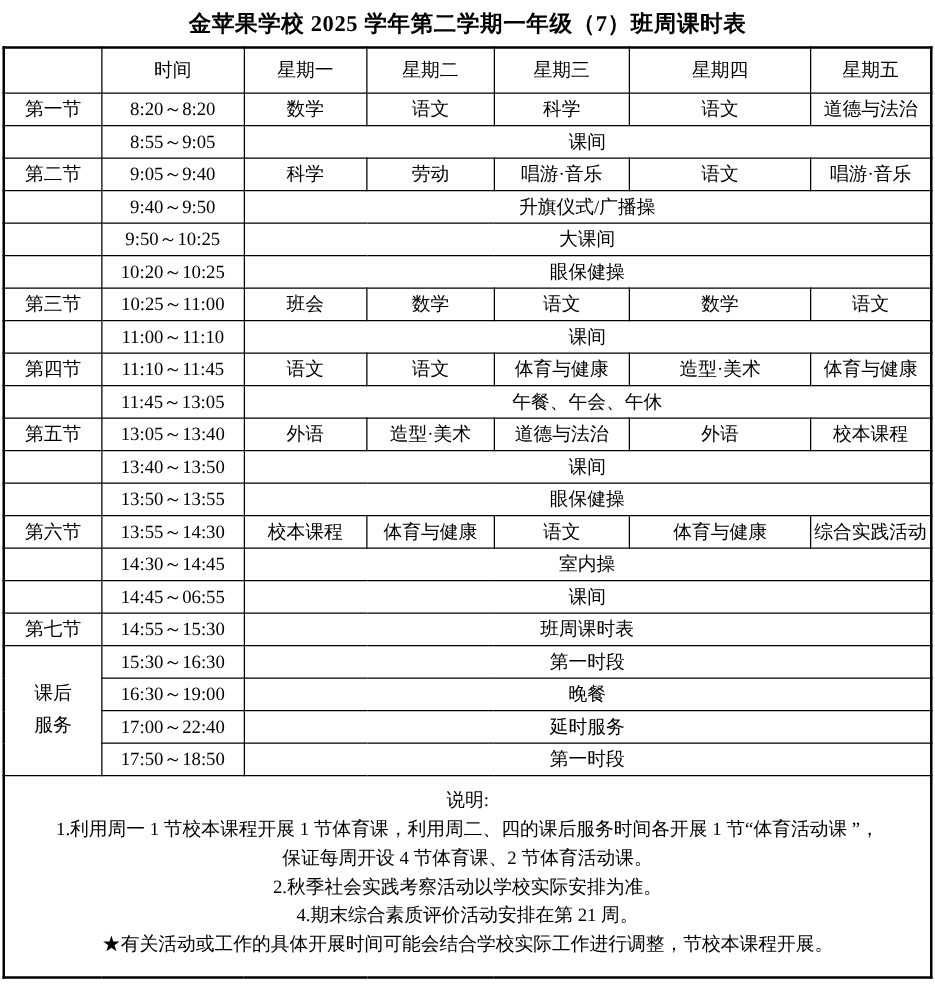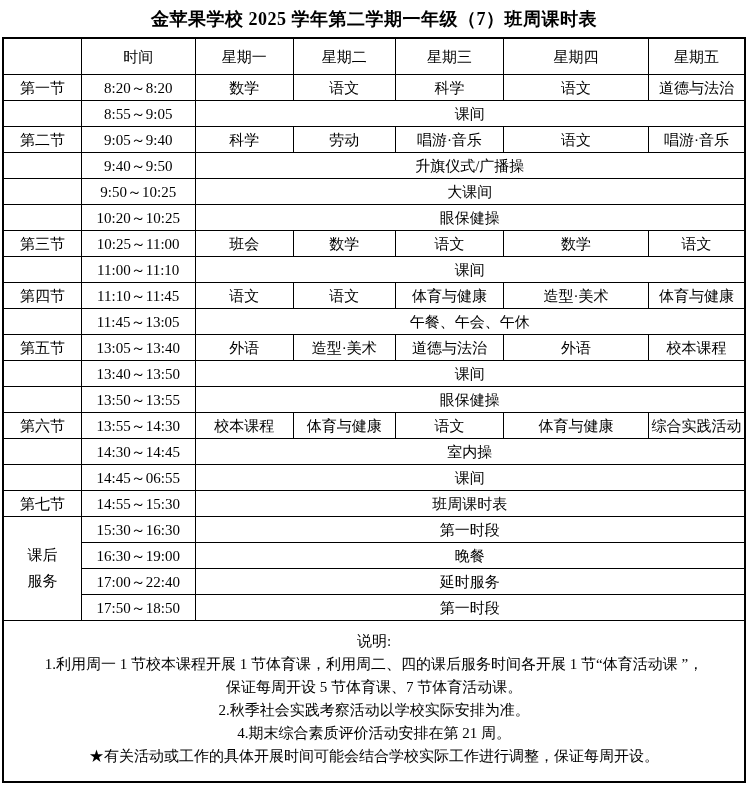--- a/index.html
+++ b/index.html
@@ -238,21 +238,21 @@
 
     <tr class="r">
       <td>17:50～18:50</td>
       <td colspan="5">第一时段</td>
     </tr>
 
     <tr>
       <td colspan="7" class="notes">
         <div class="nline">说明:</div>
         <div class="nline">1.利用周一 1 节校本课程开展 1 节体育课，利用周二、四的课后服务时间各开展 1 节“体育活动课 ”，</div>
-        <div class="nline">保证每周开设 5 节体育课、7 节体育活动课。</div>
+        <div class="nline">保证每周开设 4 节体育课、2 节体育活动课。</div>
         <div class="nline">2.秋季社会实践考察活动以学校实际安排为准。</div>
         <div class="nline">4.期末综合素质评价活动安排在第 21 周。</div>
-        <div class="nline">★有关活动或工作的具体开展时间可能会结合学校实际工作进行调整，保证每周开设。</div>
+        <div class="nline">★有关活动或工作的具体开展时间可能会结合学校实际工作进行调整，节校本课程开展。</div>
       </td>
     </tr>
   </tbody>
     </table>
 </div>
 
 </body></html>

